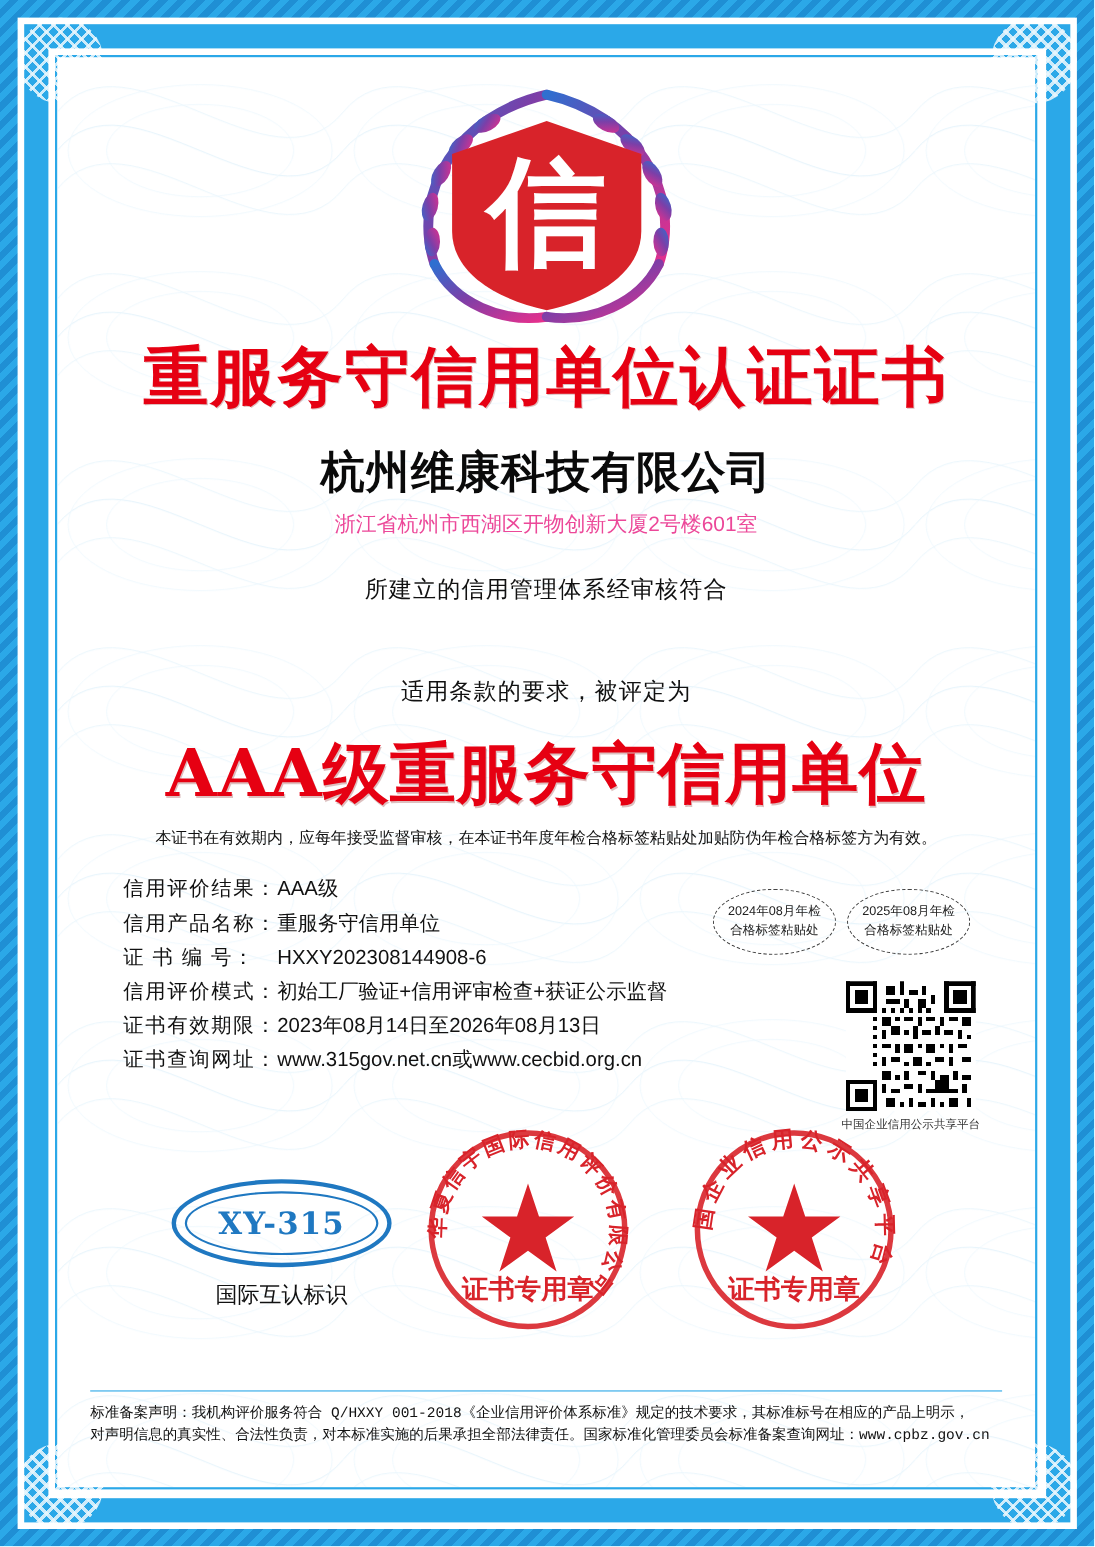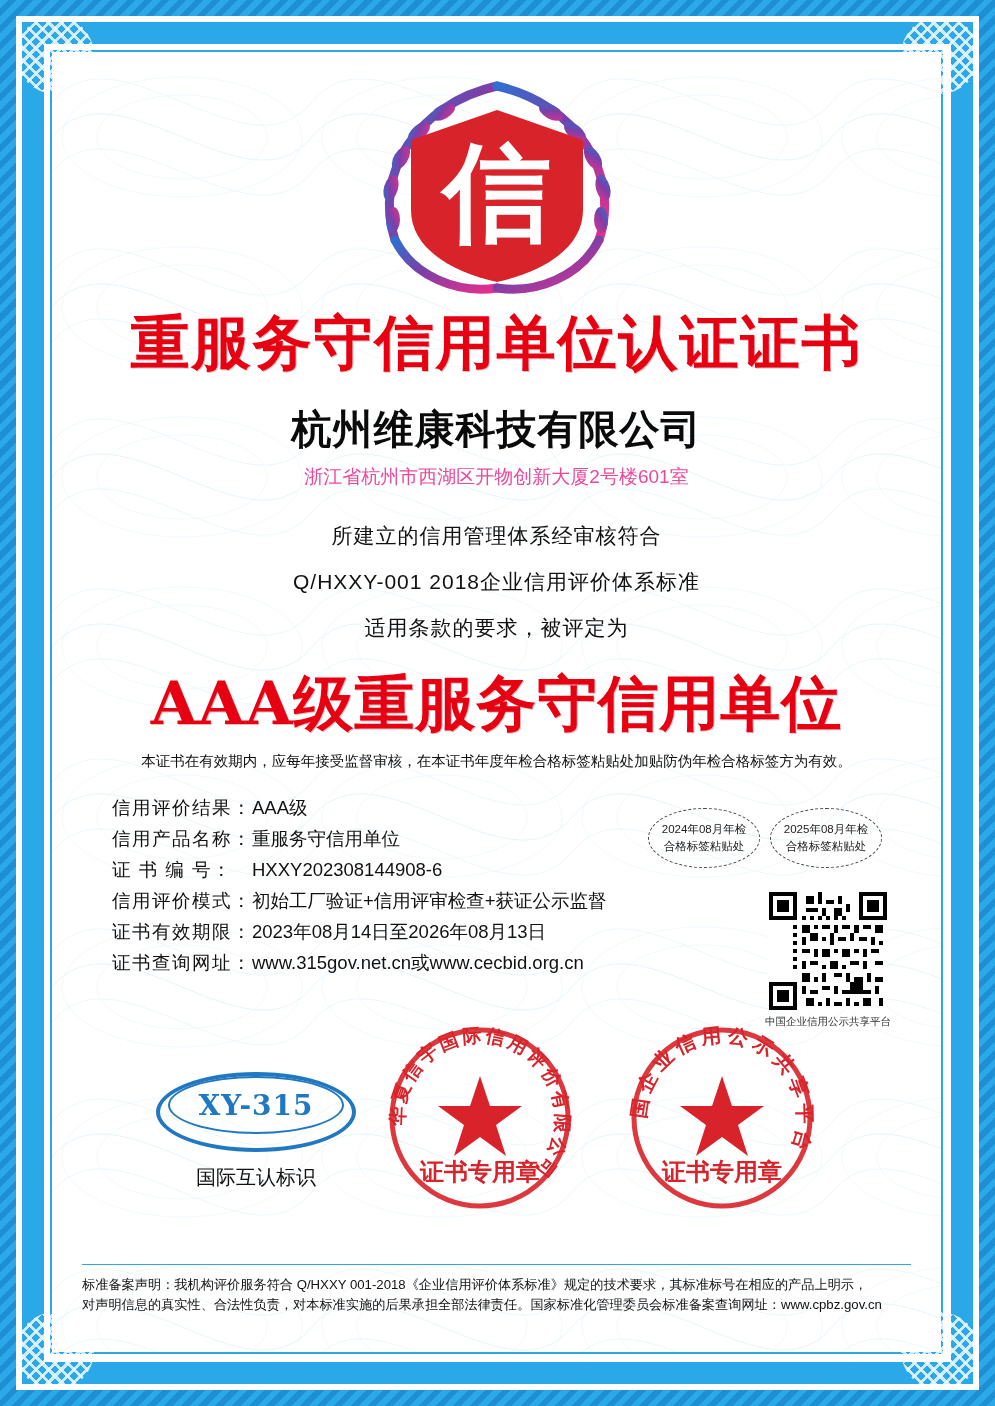--- a/index.html
+++ b/index.html
@@ -228,20 +228,21 @@
     left: 104px;
     top: 1020px;
     width: 200px;
     text-align: center;
   }
   .xy-oval {
     width: 200px; height: 80px;
     border: 4px solid #1f78c1;
     border-radius: 50%;
     display: flex;
+    align-items: center;
     justify-content: center;
     box-sizing: border-box;
   }
   .xy-oval-inner {
     width: 176px; height: 58px;
     border: 2px solid #1f78c1;
     border-radius: 50%;
     display: flex;
     align-items: center;
     justify-content: center;
@@ -270,20 +271,21 @@
   .footer {
     position: absolute;
     left: 30px; right: 30px;
     top: 1212px;
     border-top: 1.5px solid #2ba8e8;
     padding-top: 10px;
     font-size: 13.2px;
     color: #111;
     line-height: 20px;
     text-align: justify;
+    font-family: Liberation Mono, monospace;
   }
   .footer .fline { display: block; }
 </style>
 </head>
 <body>
 
 <div class="page">
 
   <div class="border-outer"></div>
   <div class="border-mid"></div>
@@ -346,21 +348,20 @@
         <text x="150" y="160" text-anchor="middle" font-family="DejaVu Serif, Liberation Serif, serif" font-size="108" font-weight="bold" fill="#ffffff">信</text>
       </svg>
     </div>
 
     <div class="cert-title">重服务守信用单位认证证书</div>
 
     <div class="company-name">杭州维康科技有限公司</div>
     <div class="company-addr">浙江省杭州市西湖区开物创新大厦2号楼601室</div>
 
     <div class="stmt l1">所建立的信用管理体系经审核符合</div>
-    <div class="stmt l2">Q/HXXY-001 2018企业信用评价体系标准</div>
     <div class="stmt l3">适用条款的要求，被评定为</div>
 
     <div class="grade">AAA级重服务守信用单位</div>
 
     <div class="notice">本证书在有效期内，应每年接受监督审核，在本证书年度年检合格标签粘贴处加贴防伪年检合格标签方为有效。</div>
 
     <div class="info">
       <div class="info-row">
         <span class="info-label">信用评价结果：</span>
         <span class="info-value">AAA级</span>

